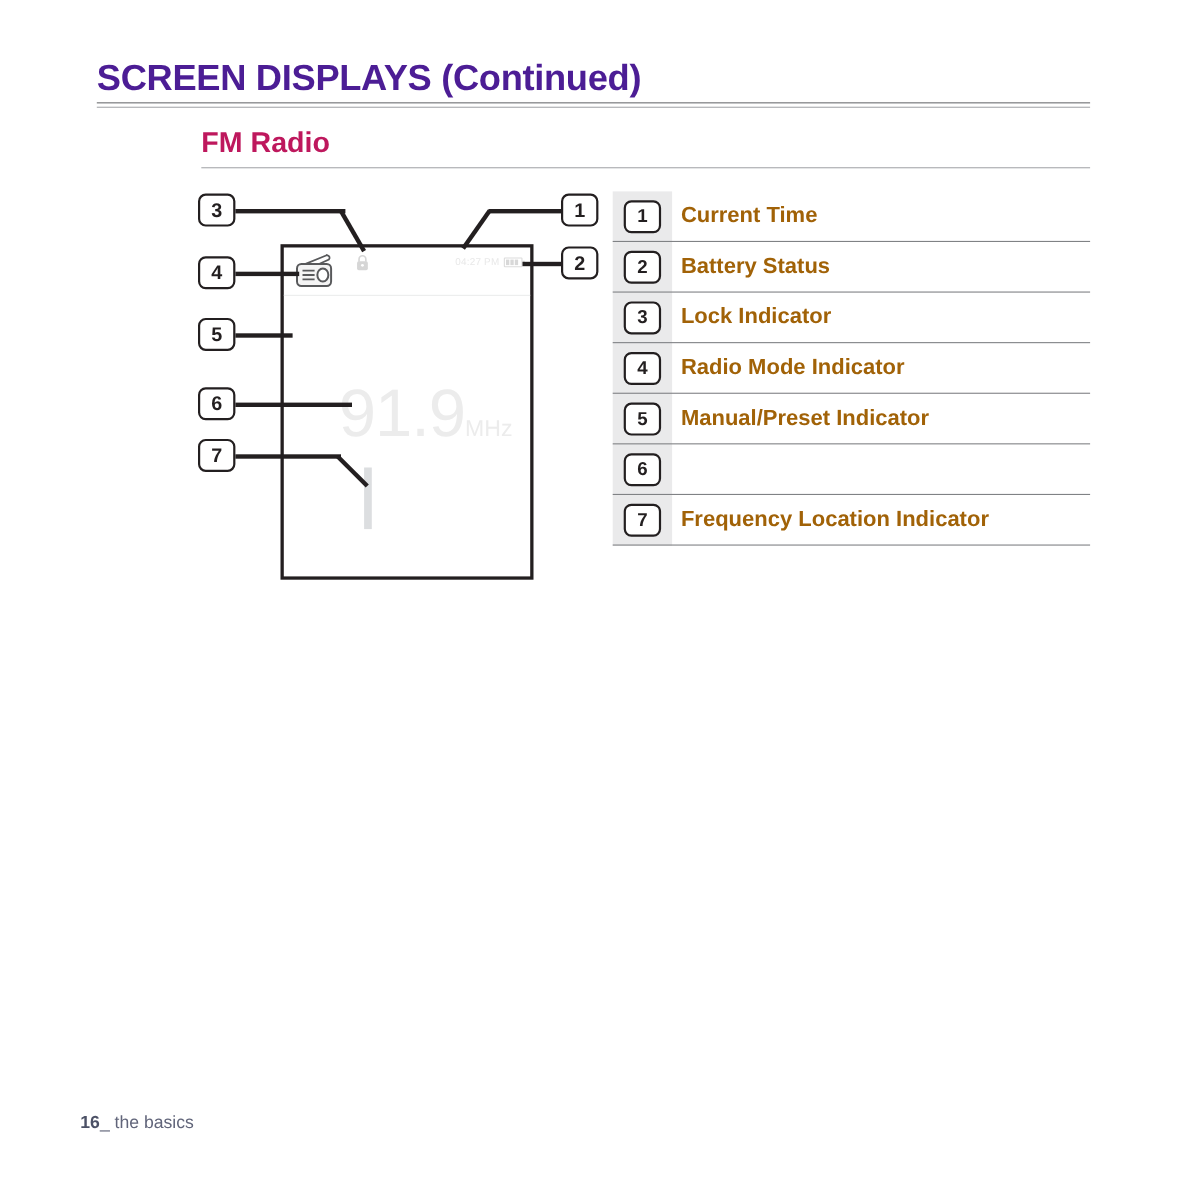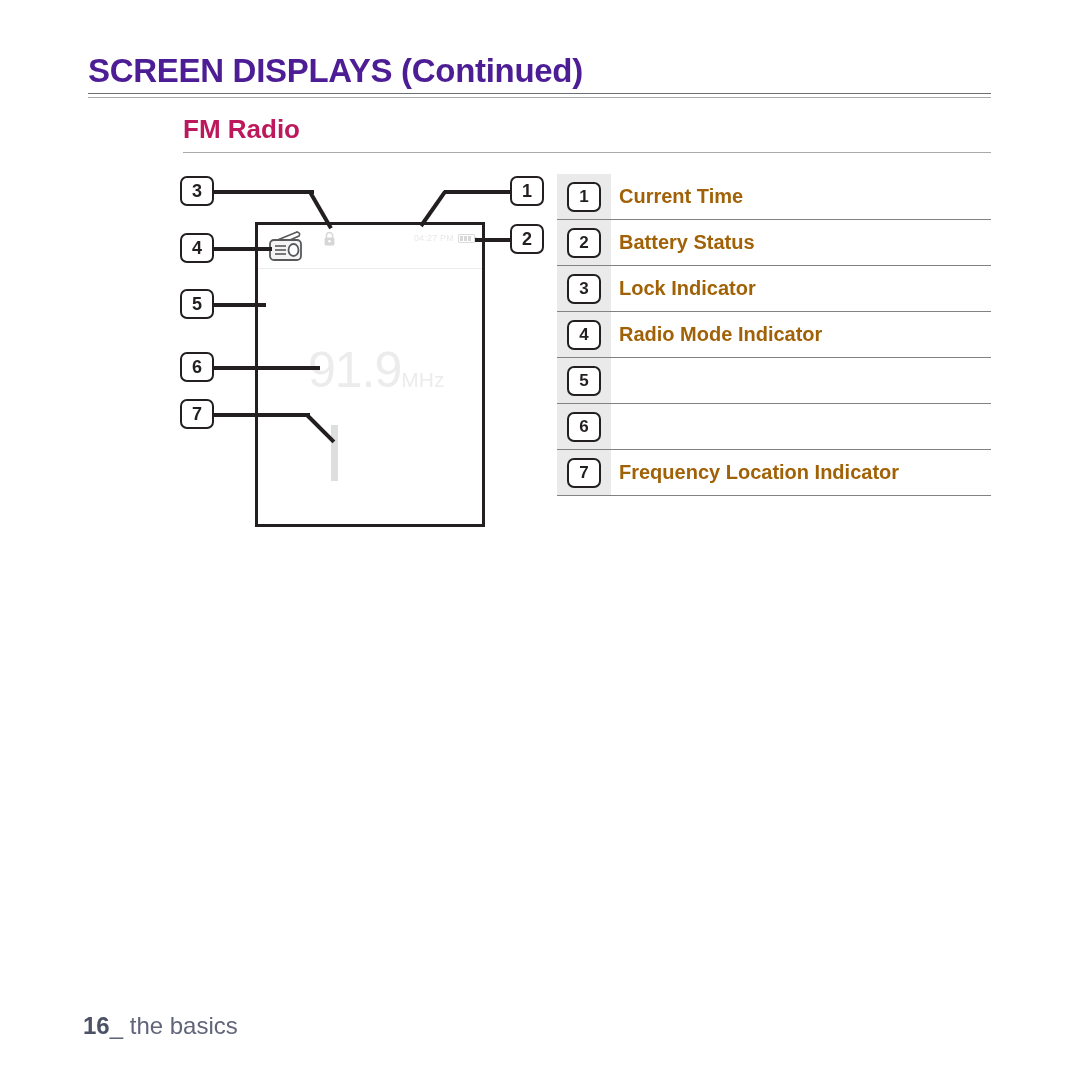--- a/index.html
+++ b/index.html
@@ -136,21 +136,21 @@
   }
 
   #frequency-display {
     position: absolute;
     left: 50px;
     top: 120px;
     white-space: nowrap;
     line-height: 1;
   }
   #freq-value {
-    font-size: 50px;
+    font-size: 61px;
     color: #ececec;
     letter-spacing: -1px;
   }
   #freq-unit {
     font-size: 21px;
     color: #ececec;
     letter-spacing: 0px;
   }
   #freq-location-bar {
     position: absolute;
@@ -240,23 +240,23 @@
   .legend-label {
     font-size: 20px;
     font-weight: bold;
     color: #a16207;
     white-space: nowrap;
   }
 
   
   #footer {
     position: absolute;
-    left: 83px;
+    left: 73px;
     top: 1012px;
-    font-size: 24px;
+    font-size: 16px;
     color: #61657a;
     white-space: nowrap;
   }
   #footer .pagenum {
     font-weight: bold;
     color: #4c5166;
   }
 </style>
 </head>
 <body>
@@ -349,20 +349,21 @@
   <div class="legend-row">
     <div class="legend-num">3</div>
     <div class="legend-label">Lock Indicator</div>
   </div>
   <div class="legend-row">
     <div class="legend-num">4</div>
     <div class="legend-label">Radio Mode Indicator</div>
   </div>
   <div class="legend-row">
     <div class="legend-num">5</div>
+    <div class="legend-label">Manual/Preset Indicator</div>
   </div>
   <div class="legend-row">
     <div class="legend-num">6</div>
   </div>
   <div class="legend-row">
     <div class="legend-num">7</div>
     <div class="legend-label">Frequency Location Indicator</div>
   </div>
 </div>
 

